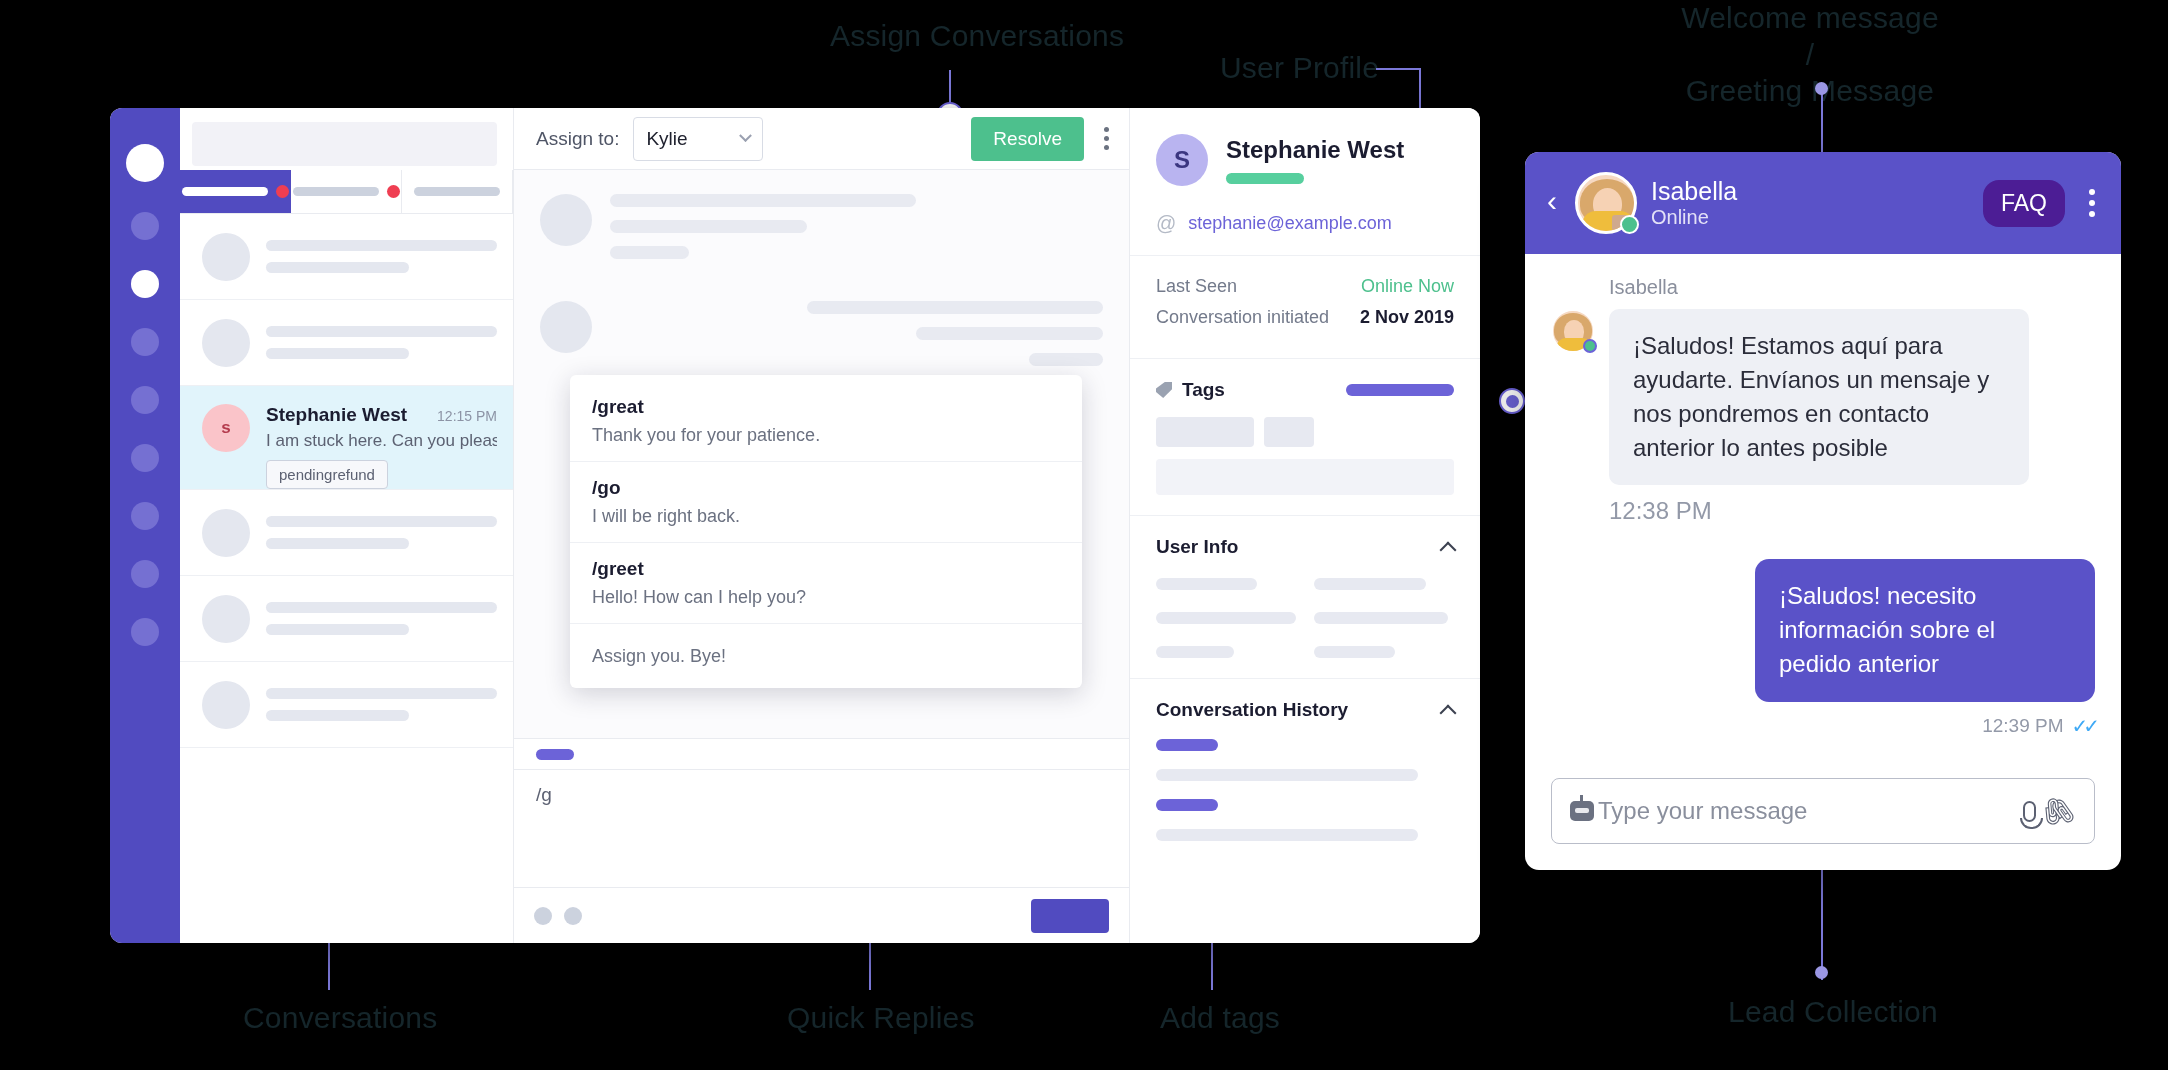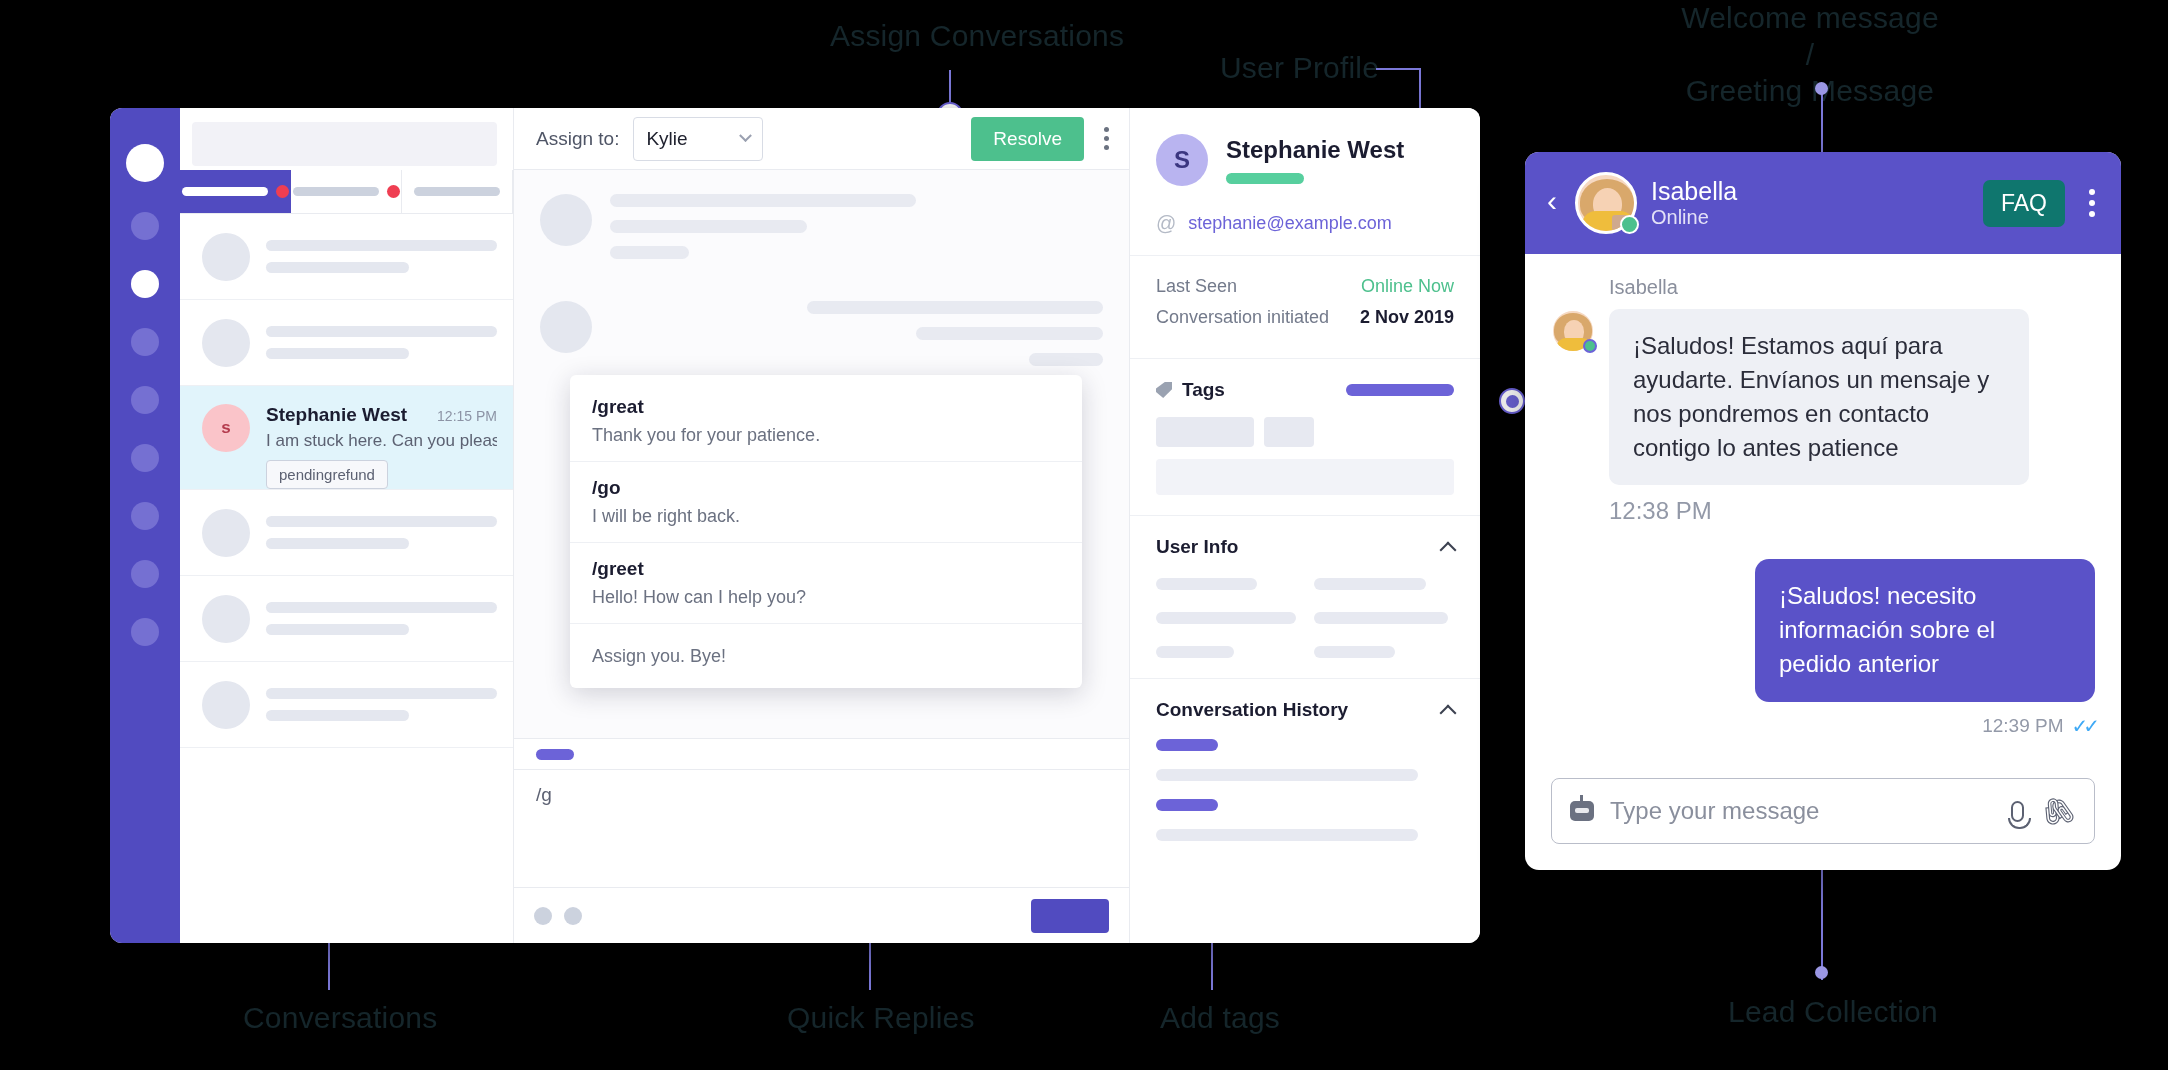--- a/index.html
+++ b/index.html
@@ -191,22 +191,22 @@
   .w-av .face { position: absolute; left: 15px; top: 13px; width: 29px; height: 32px;
                 border-radius: 50% 50% 46% 46%; background: #f6d2b4; }
   .w-av .body { position: absolute; left: 4px; bottom: -2px; width: 52px; height: 22px;
                 border-radius: 14px 14px 0 0; background: #efbd3c; }
   .w-av .phone { position: absolute; right: 6px; bottom: 0px; width: 16px; height: 16px;
                  border-radius: 3px; background: #cfa98e; }
   .w-online { position: absolute; right: -2px; bottom: 0; width: 19px; height: 19px;
               border-radius: 50%; background: #4dc08d; border: 2px solid #fff; }
   .w-nm { color: #fff; font-size: 25px; font-weight: 400; line-height: 1.15; }
   .w-st { color: #e3e1f7; font-size: 20px; }
-  .w-faq { margin-left: auto; background: #0f766e; color: #fff; font-size: 23px;
-           padding: 10px 18px; border-radius: 7px; }
+  .w-faq { margin-left: auto; background: #4c1d95; color: #fff; font-size: 23px;
+           padding: 10px 18px; border-radius: 16px; }
   .w-kebab { display: flex; flex-direction: column; gap: 5px; padding: 6px 4px 6px 10px; }
   .w-kebab i { width: 6px; height: 6px; border-radius: 50%; background: #fff; display: block; }
   .w-body { flex: 1; padding: 22px 26px 10px; background: #fff; }
   .m-agent-name { font-size: 20px; color: #8a8f9d; margin-bottom: 10px; }
   .m-row { display: flex; gap: 14px; align-items: flex-start; }
   .m-av { width: 44px; height: 44px; border-radius: 50%; flex: 0 0 44px; overflow: hidden;
           position: relative; background: #f6d9c2; border: 2px solid #fff; }
   .m-av .hair { position: absolute; left: 1px; top: 2px; width: 38px; height: 33px;
                 border-radius: 50% 50% 42% 42%; background: #d9a86b; }
   .m-av .face { position: absolute; left: 11px; top: 9px; width: 20px; height: 23px;
@@ -219,21 +219,21 @@
   .bub-in { background: #eef0f5; color: #2b2d3a; border-radius: 10px; padding: 20px 24px;
             font-size: 24px; line-height: 1.42; max-width: 420px; }
   .ts { font-size: 24px; color: #9399a8; margin: 12px 0 0 58px; }
   .m-out { display: flex; flex-direction: column; align-items: flex-end; margin-top: 34px; }
   .bub-out { background: #5a52c8; color: #fff; border-radius: 14px; padding: 20px 24px;
              font-size: 24px; line-height: 1.42; max-width: 340px; }
   .ts-out { font-size: 19px; color: #9399a8; margin-top: 12px; display: flex; align-items: center; gap: 8px; }
   .ticks { color: #3fa9f5; font-size: 20px; letter-spacing: -5px; }
   .w-foot { padding: 18px 26px 26px; }
   .w-input { border: 1px solid #b9bdc9; border-radius: 8px; height: 66px; display: flex;
-             align-items: center; padding: 0 18px; gap: 16px; }
+             align-items: center; padding: 0 18px; gap: 4px; }
   .bot-ico { width: 24px; height: 20px; border-radius: 5px; background: #6b7181; position: relative; }
   .bot-ico::before { content: ""; position: absolute; left: 10px; top: -6px; width: 3px; height: 6px; background: #6b7181; }
   .bot-ico::after { content: ""; position: absolute; left: 5px; top: 7px; width: 14px; height: 5px;
                     background: #e9eaee; border-radius: 2px; }
   .w-ph { font-size: 24px; color: #8a8f9d; flex: 1; }
   .mic { width: 13px; height: 21px; border-radius: 7px; border: 2px solid #5c6172; position: relative; }
   .mic::after { content: ""; position: absolute; left: -5px; bottom: -9px; width: 19px; height: 9px;
                 border: 2px solid #5c6172; border-top: none; border-radius: 0 0 11px 11px; }
   .clip { font-size: 28px; color: #5c6172; transform: rotate(-20deg); }
 </style>
@@ -527,21 +527,21 @@
       <div class="m-agent-name" style="margin-left:58px;">Isabella</div>
       <div class="m-row">
         <div class="m-avwrap">
           <div class="m-av">
             <span class="hair"></span>
               <span class="face"></span>
               <span class="body"></span>
           </div>
           <div class="m-av-dot"></div>
         </div>
-        <div class="bub-in">¡Saludos! Estamos aquí para ayudarte. Envíanos un mensaje y nos pondremos en contacto contigo lo antes patience</div>
+        <div class="bub-in">¡Saludos! Estamos aquí para ayudarte. Envíanos un mensaje y nos pondremos en contacto anterior lo antes posible</div>
       </div>
       <div class="ts">12:38 PM</div>
 
       <div class="m-out">
         <div class="bub-out">¡Saludos! necesito información sobre el pedido anterior</div>
         <div class="ts-out">
           <span>12:39 PM</span>
           <span class="ticks">✓✓</span>
         </div>
       </div>

